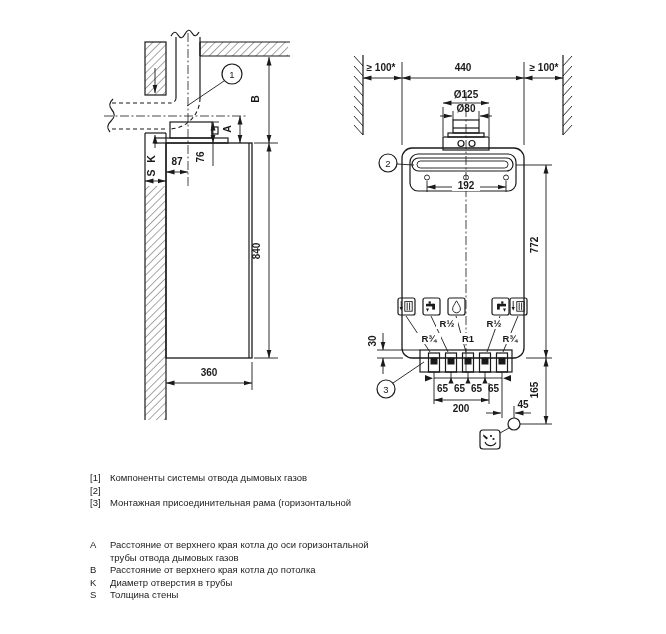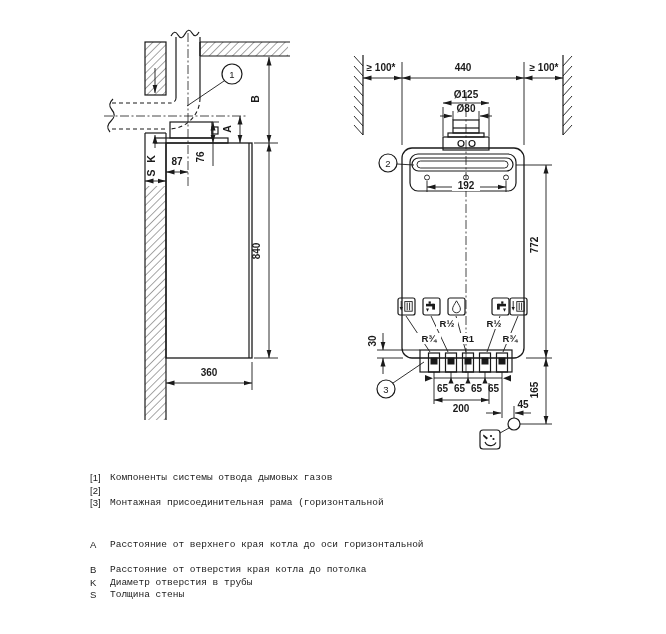--- a/index.html
+++ b/index.html
@@ -10,21 +10,21 @@
   .lettertxt{font-size:10.5px;font-weight:bold;}
   .balloontxt{font-size:9.5px;font-weight:normal;}
   .conntxt{font-size:9.5px;font-weight:bold;}
   .ln{stroke:#1a1a1a;stroke-width:1.2;fill:none;}
   .thick{stroke:#1a1a1a;stroke-width:1.3;fill:none;}
   .dim{stroke:#1a1a1a;stroke-width:0.9;fill:none;}
   .cl{stroke:#1a1a1a;stroke-width:0.8;fill:none;stroke-dasharray:9 2.5 2 2.5;}
   .dash{stroke:#1a1a1a;stroke-width:1.1;fill:none;stroke-dasharray:4 3;}
   .legend-row{position:absolute;left:90px;display:flex;font-size:9.5px;line-height:12.5px;color:#1a1a1a;}
   .legend-key{width:20px;flex:none;}
-  .legend-lines{flex:none;font-family:Liberation Mono, monospace;}
+  .legend-lines{flex:none;}
 </style>
 </head>
 <body>
 
 <svg width="666" height="460" viewBox="0 0 666 460">
   <defs>
     <marker id="arr" markerUnits="userSpaceOnUse" markerWidth="9" markerHeight="6" refX="8.5" refY="3" orient="auto-start-reverse">
       <path d="M8.5,3 L0,0.5 L0,5.5 Z" fill="#1a1a1a"></path>
     </marker>
     <pattern id="hp" patternUnits="userSpaceOnUse" width="5.5" height="5.5" patternTransform="rotate(45)">
@@ -378,26 +378,27 @@
     <span class="legend-key">[3]</span>
     <span class="legend-lines">
       <span style="display:block">Монтажная присоединительная рама (горизонтальной</span>
     </span>
   </div>
 
   <div class="legend-row" style="top:539px">
     <span class="legend-key">A</span>
     <span class="legend-lines">
       <span style="display:block">Расстояние от верхнего края котла до оси горизонтальной</span>
+      <span style="display:block">трубы отвода дымовых газов</span>
     </span>
   </div>
   <div class="legend-row" style="top:564px">
     <span class="legend-key">B</span>
     <span class="legend-lines">
-        <span style="display:block">Расстояние от отверстия края котла до потолка</span>
+        <span style="display:block">Расстояние от верхнего края котла до потолка</span>
       </span>
   </div>
   <div class="legend-row" style="top:576.5px">
     <span class="legend-key">K</span>
     <span class="legend-lines">
         <span style="display:block">Диаметр отверстия в трубы</span>
       </span>
   </div>
   <div class="legend-row" style="top:589px">
     <span class="legend-key">S</span>

